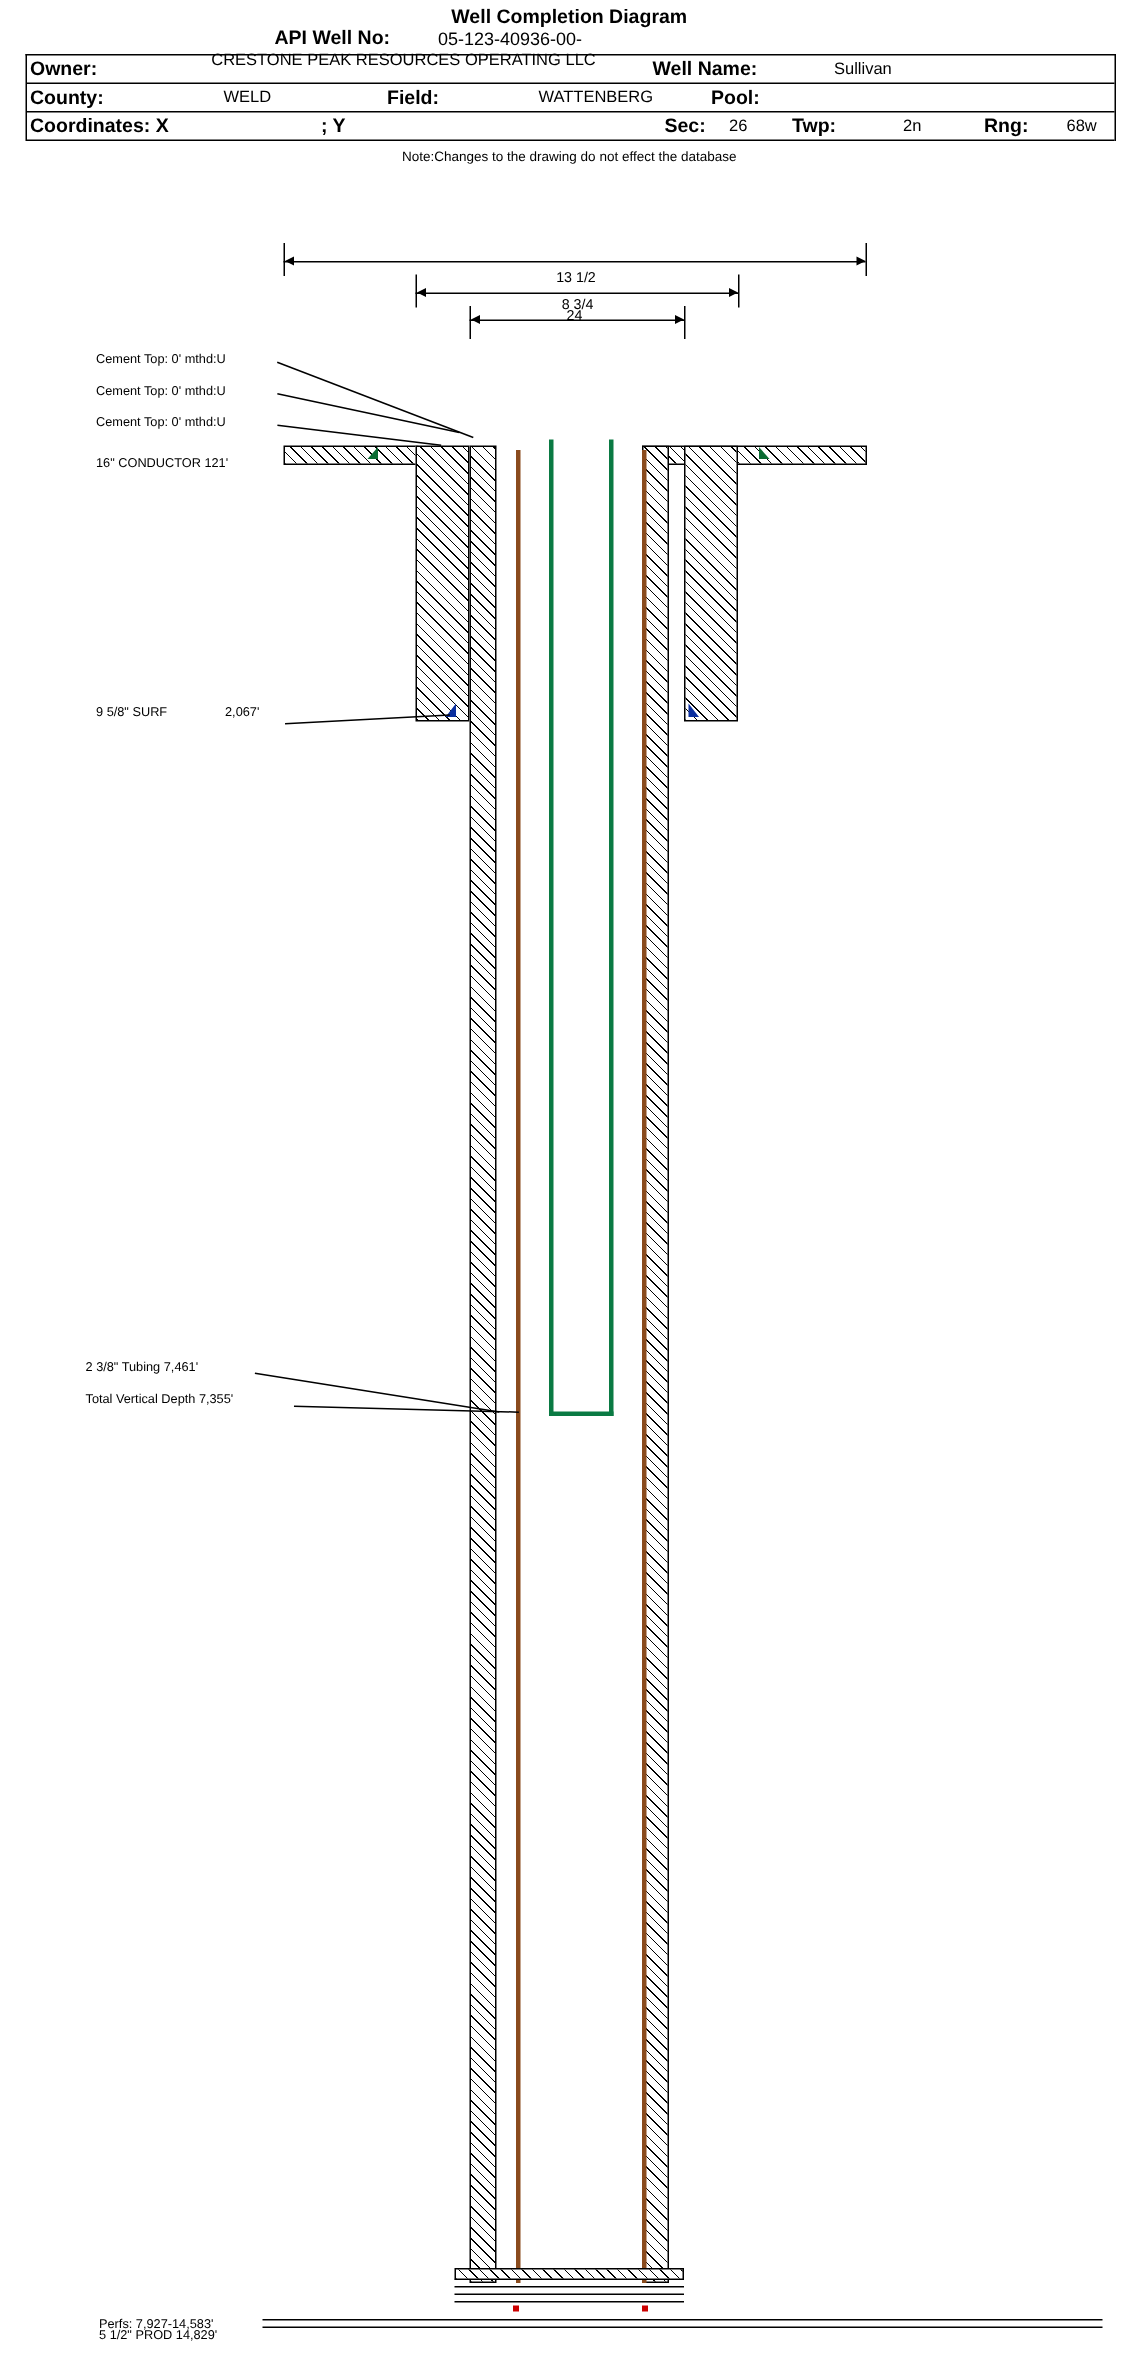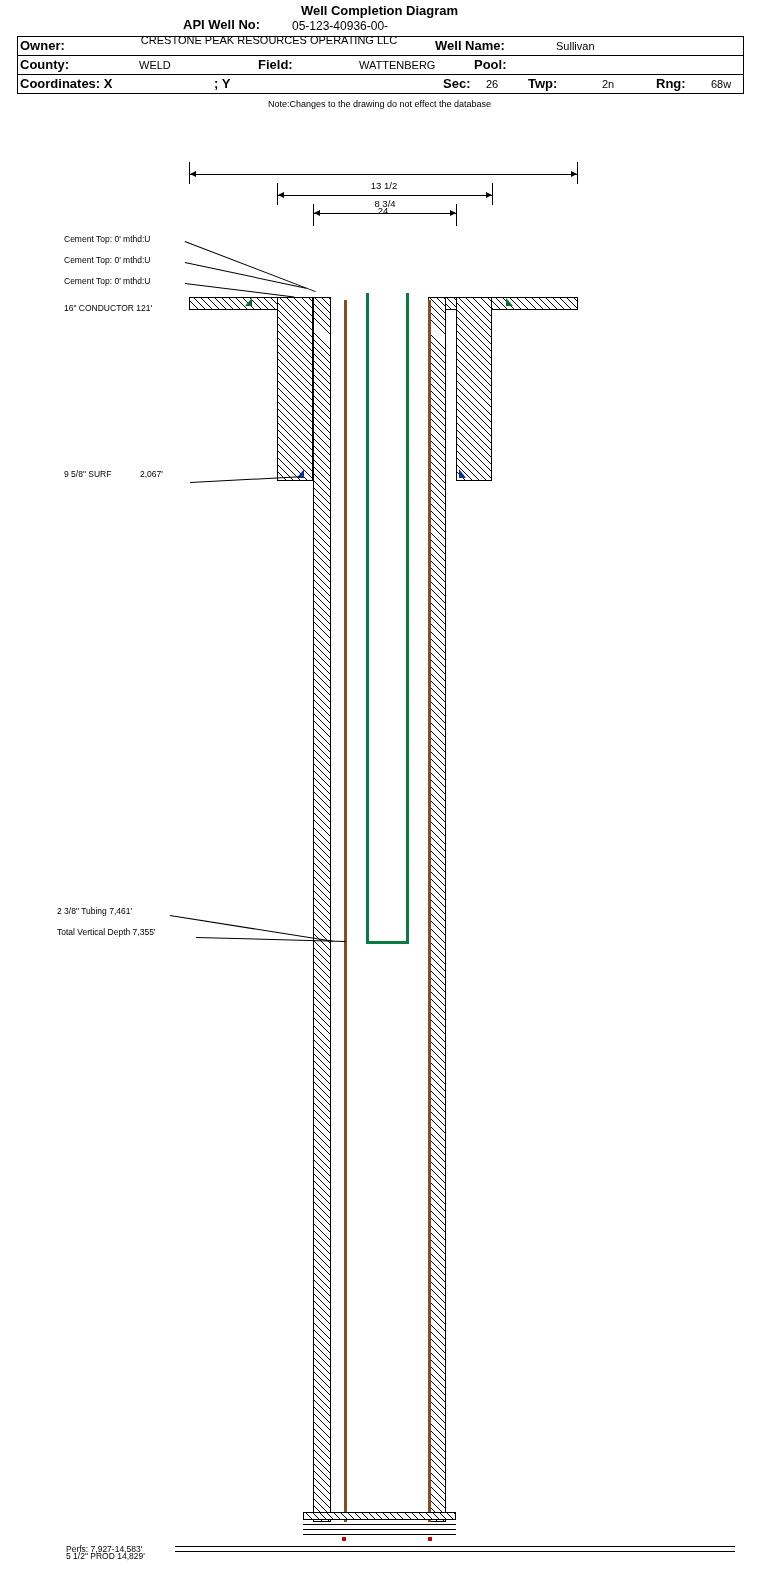--- a/index.html
+++ b/index.html
@@ -87,21 +87,21 @@
   <div class="title">Well Completion Diagram</div>
 
   <div class="hdr">
     <div class="row">
       <span class="cell" style="left:2px;">Owner:</span>
       <span class="cell" style="left:417px;text-align:right;">Well Name:</span>
       <span class="val" style="left:538px;">Sullivan</span>
     </div>
     <div class="row">
       <span class="cell" style="left:2px;text-align:center;">County:</span>
-      <span class="val" style="left:121px;">WELD</span>
+      <span class="val" style="left:131px;">WELD</span>
       <span class="cell" style="left:240px;">Field:</span>
       <span class="val" style="left:341px;">WATTENBERG</span>
       <span class="cell" style="left:456px;">Pool:</span>
       <span class="val" style="left:510px;"></span>
     </div>
     <div class="row">
       <span class="cell" style="left:2px;">Coordinates: X</span>
       <span class="val" style="left:135px;"></span>
       <span class="cell" style="left:196px;">; Y</span>
       <span class="val" style="left:228px;"></span>
@@ -176,21 +176,21 @@
   <div class="anno" style="left:64px;top:234px;">Cement Top: 0' mthd:U</div>
   <div class="anno" style="left:64px;top:255px;">Cement Top: 0' mthd:U</div>
   <div class="anno" style="left:64px;top:276px;">Cement Top: 0' mthd:U</div>
   <div class="anno" style="left:64px;top:303px;">16" CONDUCTOR  121'</div>
 
   <div class="leader" style="left:185px;top:241px;width:140px;transform:rotate(21deg);"></div>
   <div class="leader" style="left:185px;top:262px;width:124px;transform:rotate(12deg);"></div>
   <div class="leader" style="left:185px;top:283px;width:110px;transform:rotate(7deg);"></div>
 
   <div class="anno" style="left:64px;top:469px;">9 5/8" SURF</div>
-  <div class="anno" style="left:140px;top:469px;">2,067'</div>
+  <div class="anno" style="left:150px;top:469px;">2,067'</div>
   <div class="leader" style="left:190px;top:482px;width:110px;transform:rotate(-3deg);"></div>
 
   <div class="anno" style="left:57px;top:906px;">2 3/8" Tubing 7,461'</div>
   <div class="anno" style="left:57px;top:927px;">Total Vertical Depth 7,355'</div>
   <div class="leader" style="left:170px;top:915px;width:165px;transform:rotate(9deg);"></div>
   <div class="leader" style="left:196px;top:937px;width:150px;transform:rotate(1.5deg);"></div>
 
   <div class="anno" style="left:66px;top:1544px;">Perfs: 7,927-14,583'</div>
   <div class="anno" style="left:66px;top:1551px;">5 1/2"  PROD   14,829'</div>
 

